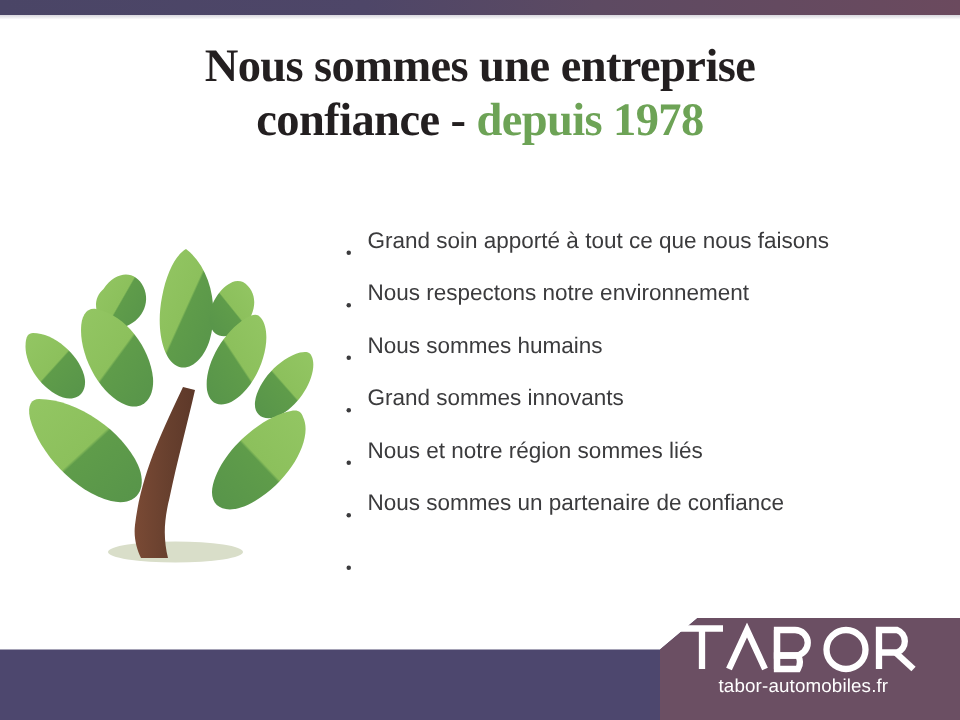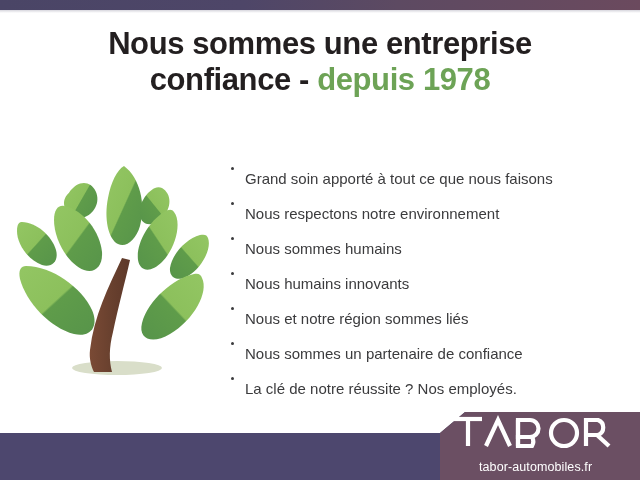--- a/index.html
+++ b/index.html
@@ -39,21 +39,21 @@
     position: absolute;
     left: 0;
     top: 26px;
     width: 640px;
     text-align: center;
     line-height: 1.16;
     font-weight: bold;
     font-size: 31px;
     letter-spacing: -0.4px;
     color: #231f20;
-    font-family: Liberation Sans, sans-serif;
+    font-family: Liberation Serif, serif;
   }
   .heading .line {
     display: block;
     white-space: nowrap;
   }
   .heading .accent {
     color: #6da356;
     margin-top: 20px;
   }
 
@@ -61,21 +61,21 @@
   .bullets {
     position: absolute;
     left: 228px;
     top: 152px;
     width: 400px;
   }
   .bullet-row {
     position: relative;
     height: 35px;
     display: flex;
-    align-items: flex-end;
+    align-items: flex-start;
   }
   .bullet-dot {
     position: absolute;
     left: 3px;
     top: 15px;
     width: 3px;
     height: 3px;
     border-radius: 50%;
     background: #3b3b3d;
   }
@@ -109,21 +109,21 @@
   .logo-block {
     position: absolute;
     left: 452px;
     top: 415px;
     width: 180px;
     text-align: left;
   }
   .logo-mark { display: block; }
   .logo-url {
     display: block;
-    margin-top: 11px;
+    margin-top: 1px;
     margin-left: 27px;
     font-size: 12.5px;
     color: #ffffff;
     letter-spacing: 0.1px;
     font-family: "Liberation Sans", sans-serif;
   }
 </style>
 </head>
 <body>
 
@@ -195,33 +195,32 @@
     <div class="bullet-row">
       <span class="bullet-dot"></span>
       <span class="bullet-text">Nous respectons notre environnement</span>
     </div>
     <div class="bullet-row">
       <span class="bullet-dot"></span>
       <span class="bullet-text">Nous sommes humains</span>
     </div>
     <div class="bullet-row">
       <span class="bullet-dot"></span>
-      <span class="bullet-text">Nous humains innovants</span>
+      <span class="bullet-text">Grand sommes innovants</span>
     </div>
     <div class="bullet-row">
       <span class="bullet-dot"></span>
       <span class="bullet-text">Nous et notre région sommes liés</span>
     </div>
     <div class="bullet-row">
       <span class="bullet-dot"></span>
       <span class="bullet-text">Nous sommes un partenaire de confiance</span>
     </div>
     <div class="bullet-row">
       <span class="bullet-dot"></span>
-      <span class="bullet-text">La clé de notre réussite ? Nos employés.</span>
     </div>
   </div>
 
   <div class="footer">
     <svg width="640" height="75" viewBox="0 0 640 75" xmlns="http://www.w3.org/2000/svg">
       <path fill="#4d476e" d="M0 28 L 440 28 L 465 7 L 640 7 L 640 75 L 0 75 Z"></path>
       <path fill="#6b4f63" d="M440 28 L 465 7 L 640 7 L 640 75 L 440 75 Z"></path>
     </svg>
   </div>
 

